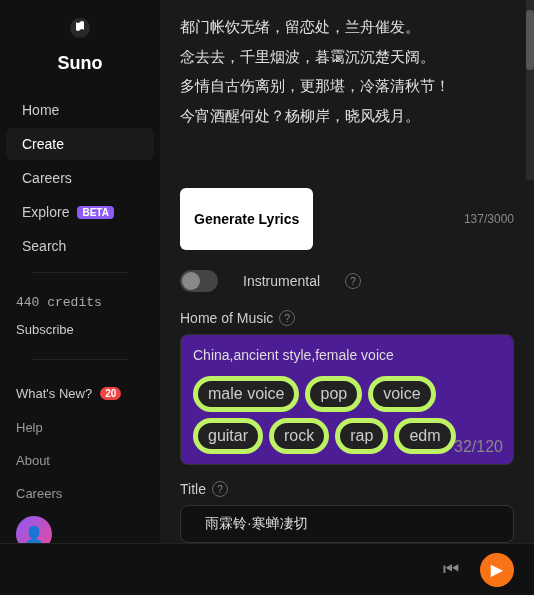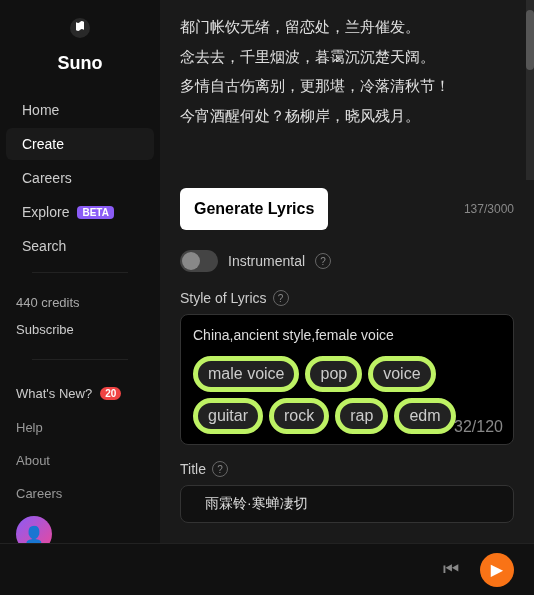--- a/index.html
+++ b/index.html
@@ -67,20 +67,21 @@
     .sidebar-bottom {
       margin-top: auto;
       padding: 0 16px;
       display: flex;
       flex-direction: column;
       gap: 12px;
     }
     .credits-text {
       color: #aaa;
       font-size: 13px;
+      font-family: Liberation Mono, monospace;
     }
     .subscribe-btn {
       color: #ccc;
       font-size: 13px;
       cursor: pointer;
     }
     .sidebar-divider {
       height: 1px;
       background: #222;
       margin: 10px 16px;
@@ -141,34 +142,34 @@
       display: flex;
       align-items: center;
       justify-content: space-between;
       padding: 8px 20px 12px;
       border-top: none;
     }
     .generate-btn {
       background: #fff;
       color: #000;
       border: none;
-      padding: 12px 14px;
+      padding: 23px 14px;
       border-radius: 6px;
-      font-size: 16px;
+      font-size: 14px;
       font-weight: 600;
       cursor: pointer;
     }
     .char-count {
       color: #888;
       font-size: 12px;
     }
     .instrumental-row {
       display: flex;
       align-items: center;
-      gap: 10px;
+      gap: 25px;
       padding: 8px 20px 14px;
     }
     .toggle {
       width: 38px;
       height: 22px;
       background: #444;
       border-radius: 11px;
       position: relative;
       cursor: pointer;
     }
@@ -201,21 +202,21 @@
       display: flex;
       align-items: center;
       gap: 6px;
       padding: 4px 20px 8px;
       font-size: 14px;
       color: #ccc;
       font-weight: 500;
     }
     .style-input-area {
       margin: 0 20px 12px;
-      background: #000000;
+      background: #4c1d95;
       border: 1px solid #333;
       border-radius: 8px;
       padding: 10px 12px;
       min-height: 100px;
       position: relative;
     }
     .style-text {
       color: #ddd;
       font-size: 14px;
       line-height: 1.5;
@@ -393,21 +394,21 @@
 
     <div class="instrumental-row">
       <div class="toggle">
         <div class="toggle-knob"></div>
       </div>
       <span class="instrumental-label">Instrumental</span>
       <span class="help-icon">?</span>
     </div>
 
     <div class="section-header">
-      <span>Style of Lyrics</span>
+      <span>Home of Music</span>
       <span class="help-icon">?</span>
     </div>
     <div class="style-input-area">
       <div class="style-text">China,ancient style,female voice</div>
       <div class="style-tags">
         <span class="style-tag">male voice</span>
         <span class="style-tag">pop</span>
         <span class="style-tag">voice</span>
         <span class="style-tag">guitar</span>
         <span class="style-tag">rock</span>

